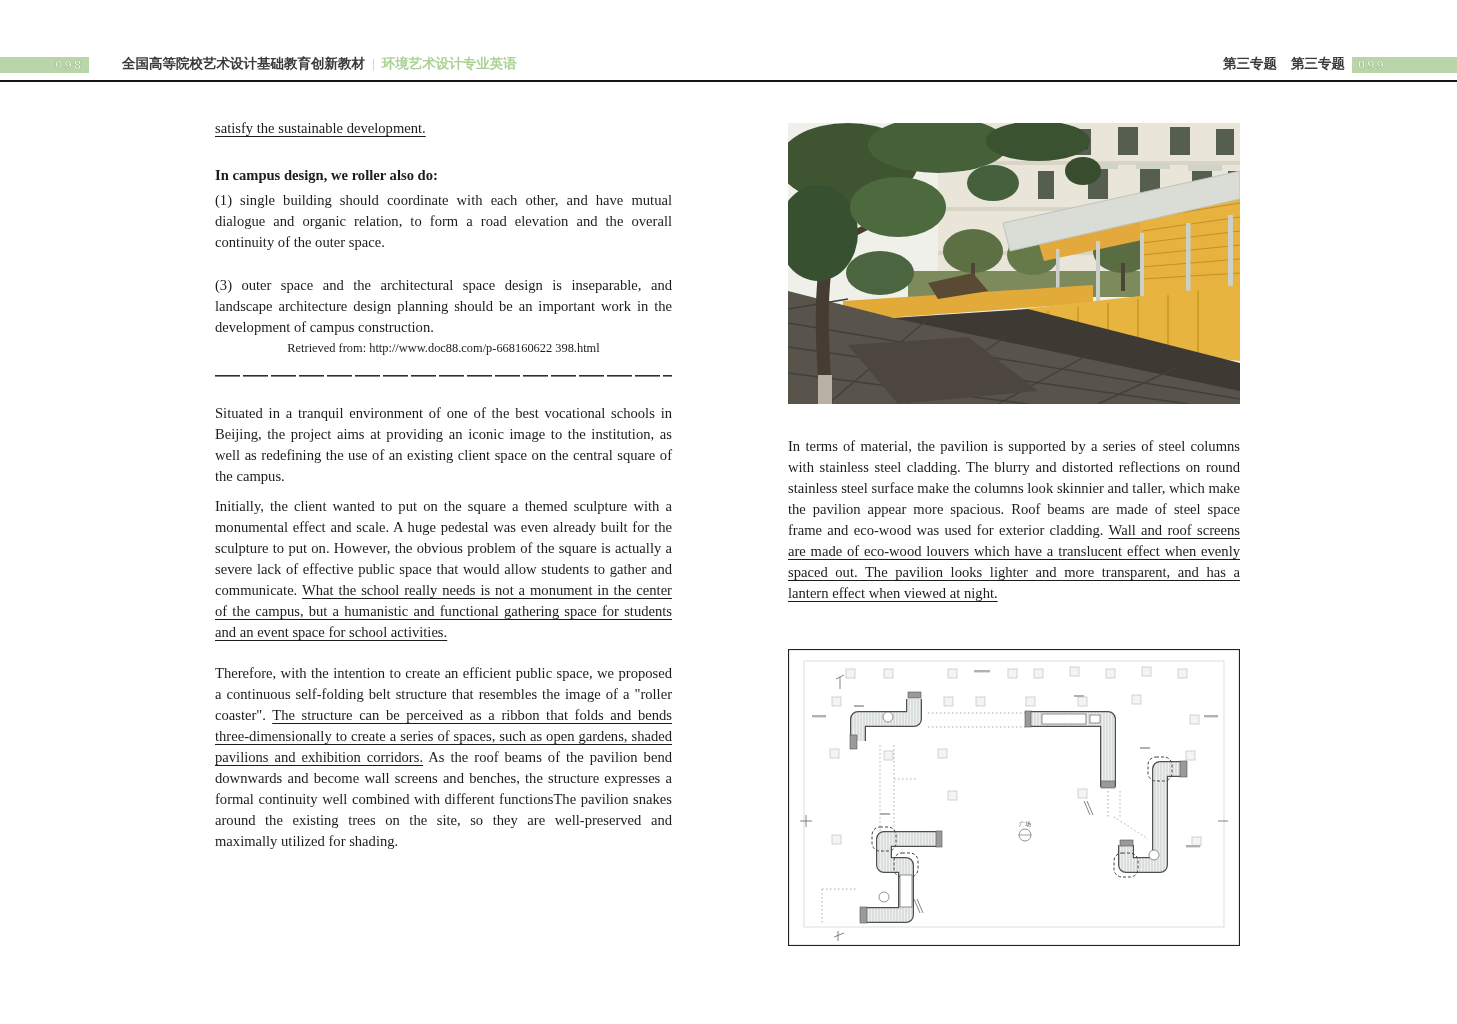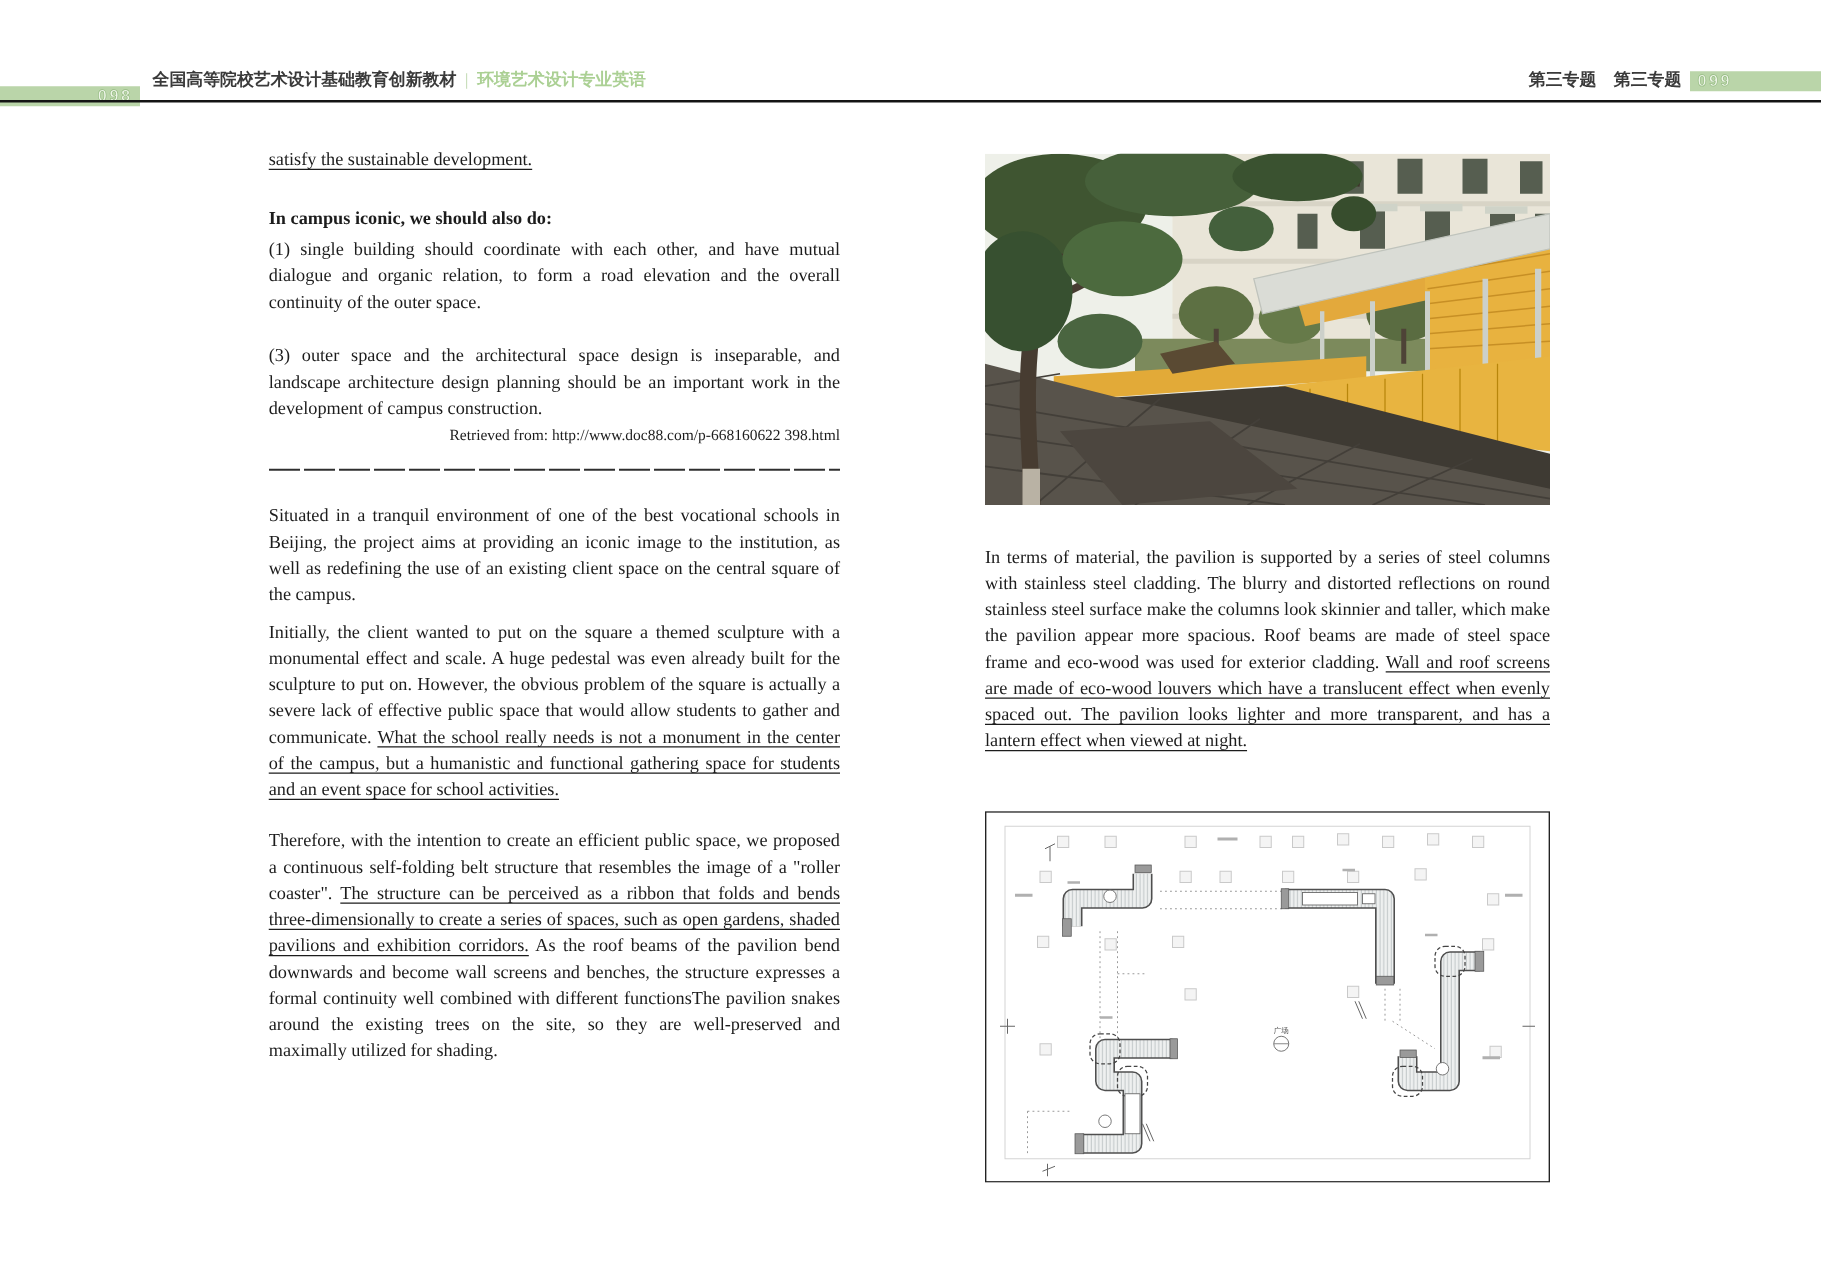--- a/index.html
+++ b/index.html
@@ -1,20 +1,20 @@
 <!DOCTYPE html>
 <html><head>
 <meta charset="utf-8">
 <style>
   html,body{margin:0;padding:0;background:#e9e9e9;}
   .page{position:relative;width:1457px;height:1024px;background:#ffffff;overflow:hidden;
         font-family:"Liberation Serif","DejaVu Serif",serif;color:#1c1c1c;}
   
   .hbar{position:absolute;top:57px;height:16px;background:#bad5a9;}
-  .hbar.left{left:0;width:112px;margin-top:12px;}
+  .hbar.left{left:0;width:89px;}
   .hbar.right{left:1352px;width:105px;}
   .pgnum{position:absolute;top:0;font-family:"Liberation Sans",sans-serif;
          font-size:13px;font-weight:bold;letter-spacing:2px;color:#eef5e8;
          -webkit-text-stroke:.5px #8fb77c;}
   .pgnum.l{right:6px;} .pgnum.r{left:6px;}
   .htext{position:absolute;top:55px;font-size:13.5px;font-weight:bold;white-space:nowrap;
          font-family:Liberation Serif, serif;color:#3a3a3a;}
   .htext .sub{color:#abd094;font-weight:bold;}
   .htext .sep{color:#bad5a9;margin:0 7px;font-weight:normal;}
   .htext.rt{right:112px;text-align:right;}
@@ -22,21 +22,21 @@
   .hrule{position:absolute;left:0;top:80px;width:1457px;height:2px;background:#141414;}
   
   .col{position:absolute;text-align:justify;font-size:14.6px;line-height:21px;}
   .col-left{left:215px;top:118px;width:457px;}
   .col-right{left:788px;top:436px;width:452px;}
   p{margin:0;}
   .b{font-weight:bold;}
   u{text-underline-offset:3px;text-decoration-thickness:1px;}
   .mt26{margin-top:26px;} .mt22{margin-top:22px;} .mt20{margin-top:20px;}
   .mt21{margin-top:9px;} .mt4{margin-top:4px;}
-  .src{margin-top:2px;text-align:right;font-size:12.4px;line-height:17px;}
+  .src{margin-top:2px;text-align:center;font-size:12.4px;line-height:17px;}
   .uline-divider{margin-top:16px;height:4px;width:100%;
      background:repeating-linear-gradient(90deg,#2e2e2e 0 25px,rgba(0,0,0,0) 25px 28px);
      background-size:100% 1.6px;background-position:0 100%;background-repeat:no-repeat;}
   
   .photo{position:absolute;left:788px;top:123px;width:452px;height:281px;display:block;}
   .plan{position:absolute;left:788px;top:649px;width:452px;height:297px;display:block;background:#fff;}
   .plan-lbl{font-family:"DejaVu Sans",sans-serif;font-size:6px;fill:#555;}
 </style>
 </head>
 <body>
@@ -52,21 +52,21 @@
   <div class="htext rt">
     <span>第三专题</span><span class="gap"></span><span>第三专题</span>
   </div>
   <div class="hbar right">
     <span class="pgnum r">099</span>
   </div>
   <div class="hrule"></div>
 
   <div class="col col-left">
     <p><u>satisfy the sustainable development.</u></p>
-    <p class="b mt26">In campus iconic, we should also do:</p>
+    <p class="b mt26">In campus design, we roller also do:</p>
     <p class="mt4">(1) single building should coordinate with each other, and have mutual dialogue and organic relation, to form a road elevation and the overall continuity of the outer space.</p>
     <p class="mt22">(3) outer space and the architectural space design is inseparable, and landscape architecture design planning should be an important work in the development of campus construction.</p>
     <p class="src">Retrieved from: http://www.doc88.com/p-668160622 398.html</p>
     <div class="uline-divider"></div>
     <p class="mt26">Situated in a tranquil environment of one of the best vocational schools in Beijing, the project aims at providing an iconic image to the institution, as well as redefining the use of an existing client space on the central square of the campus.</p>
     <p class="mt21"><span>Initially, the client wanted to put on the square a themed sculpture with a monumental effect and scale. A huge pedestal was even already built for the sculpture to put on. However, the obvious problem of the square is actually a severe lack of effective public space that would allow students to gather and communicate. </span><u>What the school really needs is not a monument in the center of the campus, but a humanistic and functional gathering space for students and an event space for school activities.</u></p>
     <p class="mt20"><span>Therefore, with the intention to create an efficient public space, we proposed a continuous self-folding belt structure that resembles the image of a "roller coaster". </span><u>The structure can be perceived as a ribbon that folds and bends three-dimensionally to create a series of spaces, such as open gardens, shaded pavilions and exhibition corridors.</u><span> As the roof beams of the pavilion bend downwards and become wall screens and benches, the structure expresses a formal continuity well combined with different functionsThe pavilion snakes around the existing trees on the site, so they are well-preserved and maximally utilized for shading.</span></p>
   </div>
 
   <svg class="photo" viewBox="0 0 452 281" preserveAspectRatio="none">

